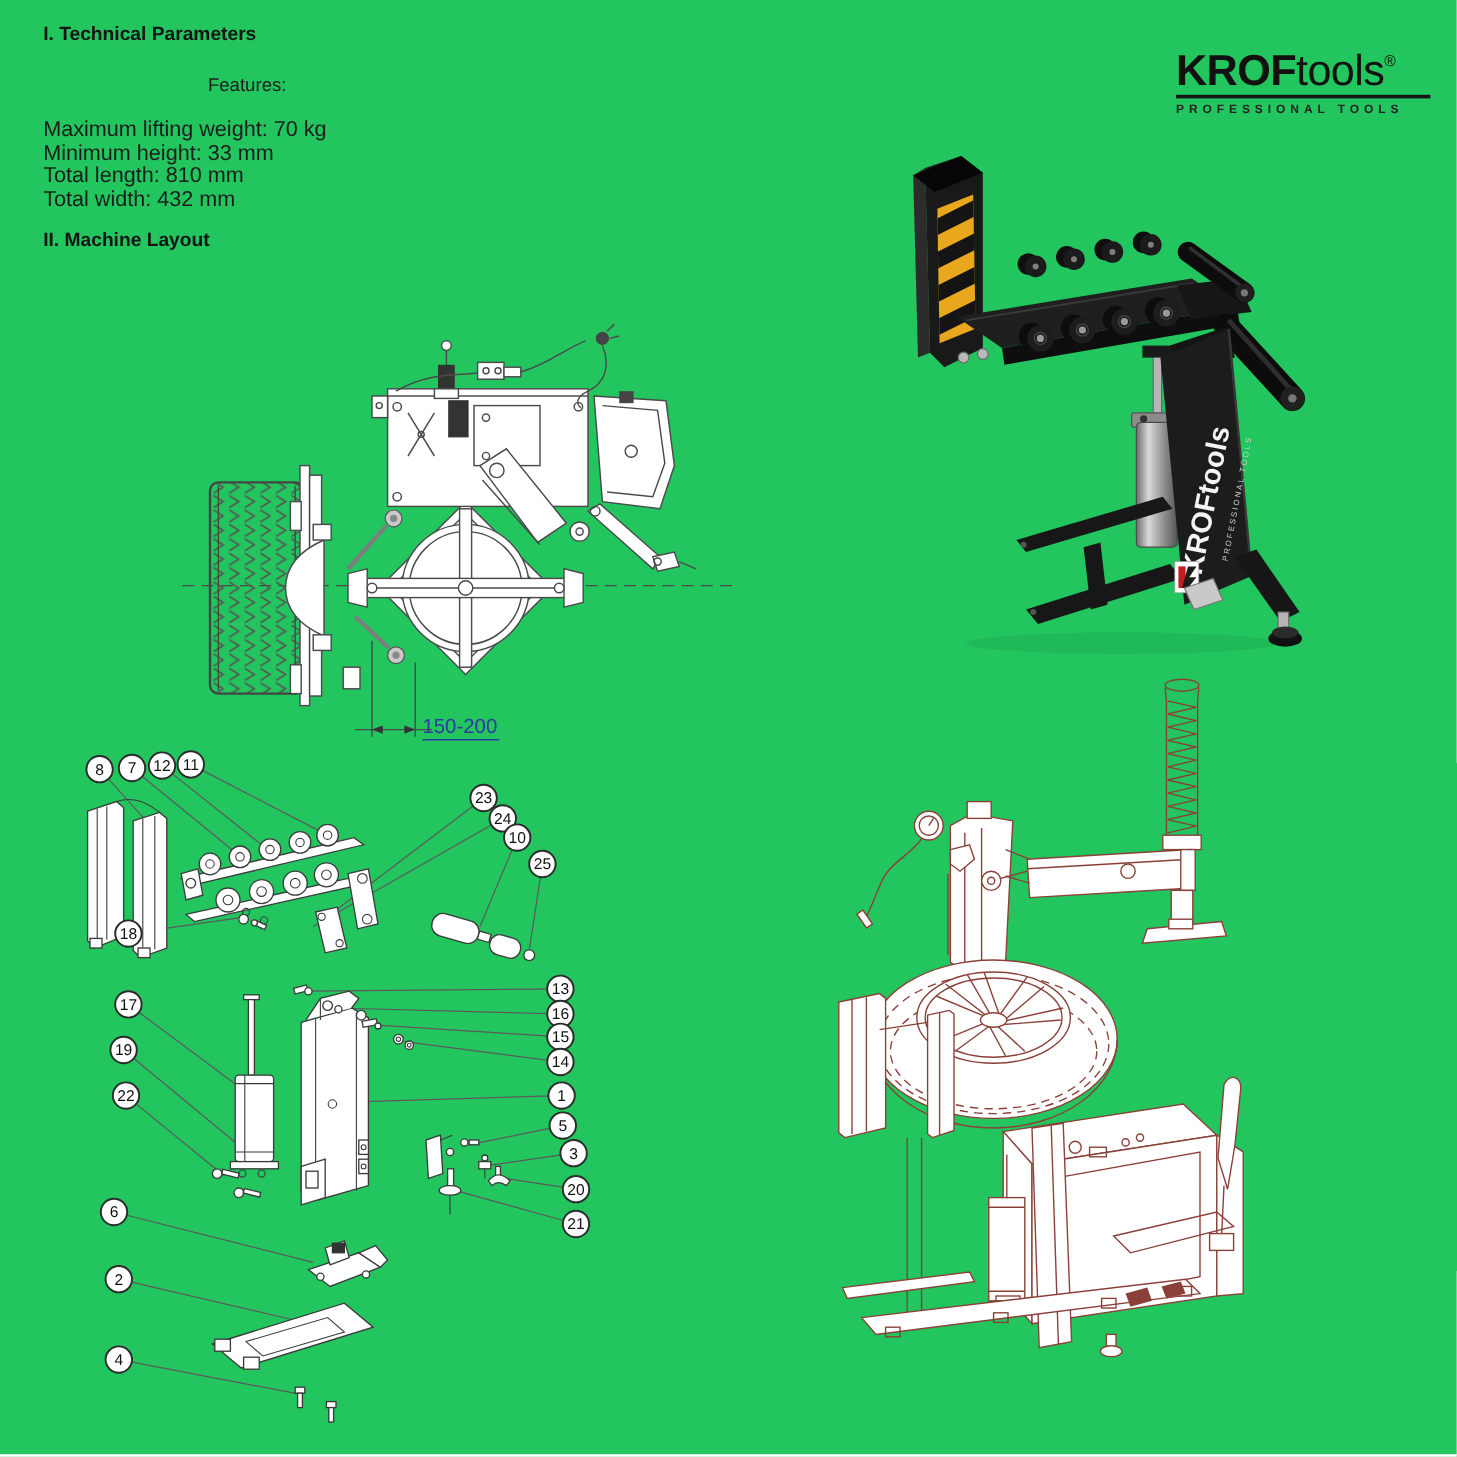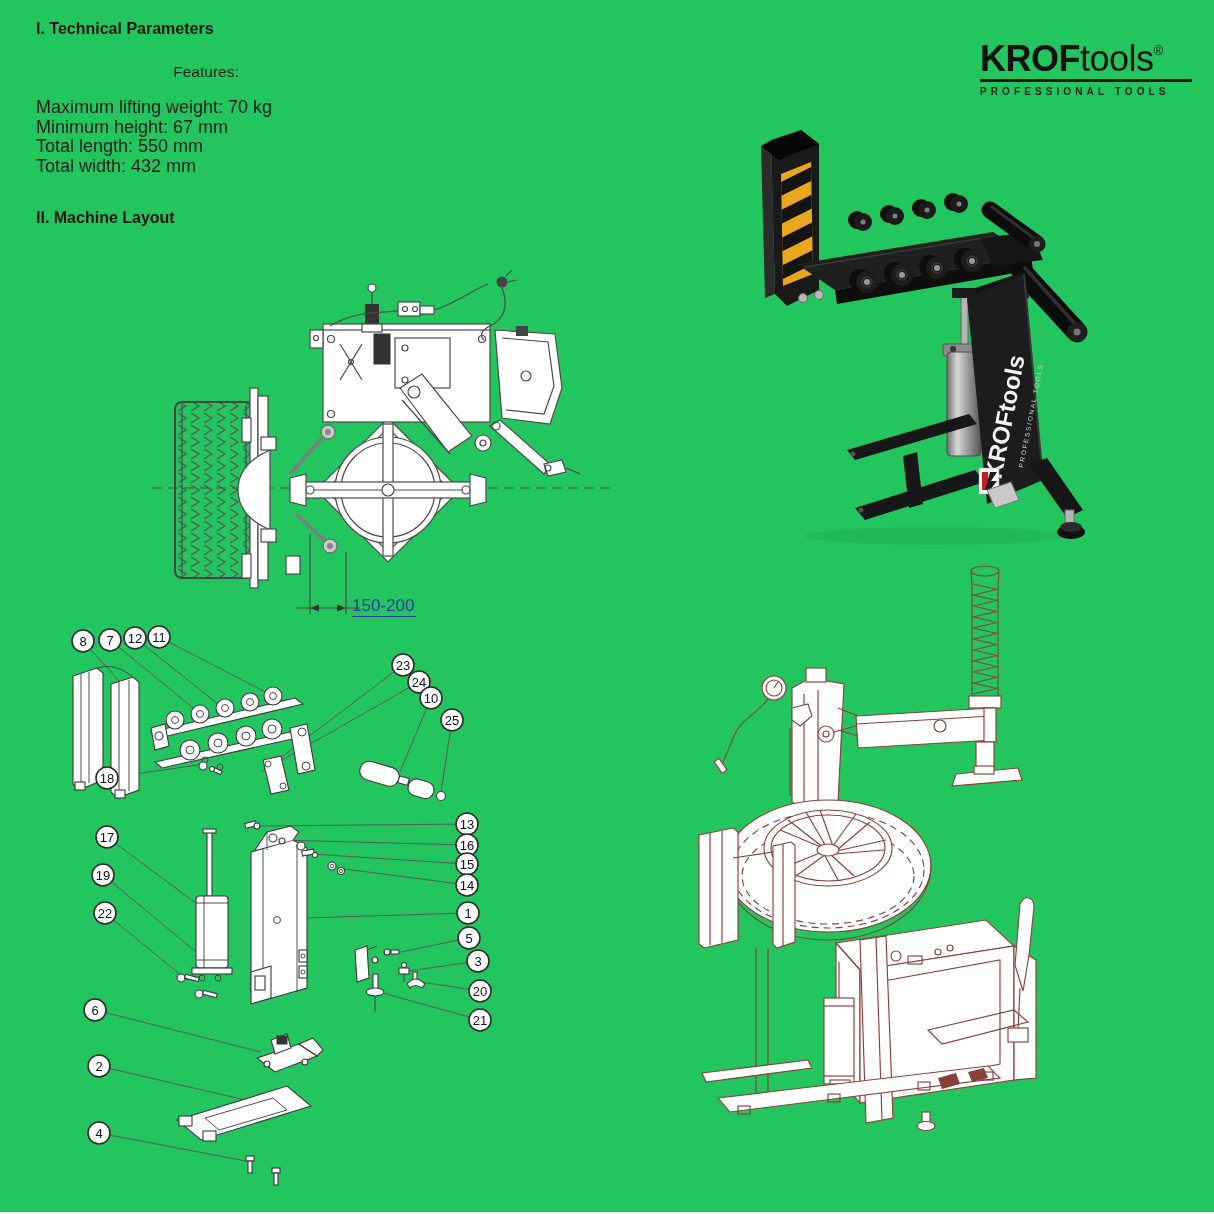--- a/index.html
+++ b/index.html
@@ -3,21 +3,21 @@
 <meta charset="utf-8">
 <style>
   html,body{margin:0;padding:0;background:#fff;}
   #canvas{position:relative;width:1214px;height:1212px;background:#22c55e;overflow:hidden;
           font-family:"Liberation Sans",sans-serif;color:#1c1c1c;}
   
   .textcol{position:absolute;left:36px;top:20px;width:340px;}
   .sec-title{font-size:16px;font-weight:bold;color:#141414;}
   .features{margin-top:25px;font-size:15.5px;text-align:center;}
   .speclist{margin-top:17px;font-size:18px;line-height:19.5px;}
-  .sec2{margin-top:33px;}
+  .sec2{margin-top:16px;}
   
   .logo{position:absolute;left:980px;top:16px;width:212px;margin-top:24px;}
   .brandline{font-size:36px;color:#111;letter-spacing:-0.5px;border-bottom:3px solid #161616;
              padding-bottom:1px;line-height:1.05;white-space:nowrap;}
   .brandline .b1{font-weight:800;}
   .brandline .b2{font-weight:400;}
   .brandline .reg{font-size:13px;position:relative;top:-16px;font-weight:400;}
   .tagline{margin-top:4px;font-size:10px;font-weight:600;letter-spacing:4.1px;color:#232323;white-space:nowrap;}
   
   svg.drawing{position:absolute;}
@@ -42,22 +42,22 @@
 </head>
 <body>
 
 <div id="canvas">
 
   <div class="textcol">
     <div class="sec-title">I. Technical Parameters</div>
     <div class="features">Features:</div>
     <div class="speclist">
       <div>Maximum lifting weight: 70 kg</div>
-      <div>Minimum height: 67 mm</div>
-      <div>Total length: 550 mm</div>
+      <div>Minimum height: 33 mm</div>
+      <div>Total length: 810 mm</div>
       <div>Total width: 432 mm</div>
     </div>
     <div class="sec-title sec2">II. Machine Layout</div>
   </div>
 
   <div class="logo">
     <div class="brandline"><span class="b1">KROF</span><span class="b2">tools</span><span class="reg">®</span></div>
     <div class="tagline">PROFESSIONAL TOOLS</div>
   </div>
 

